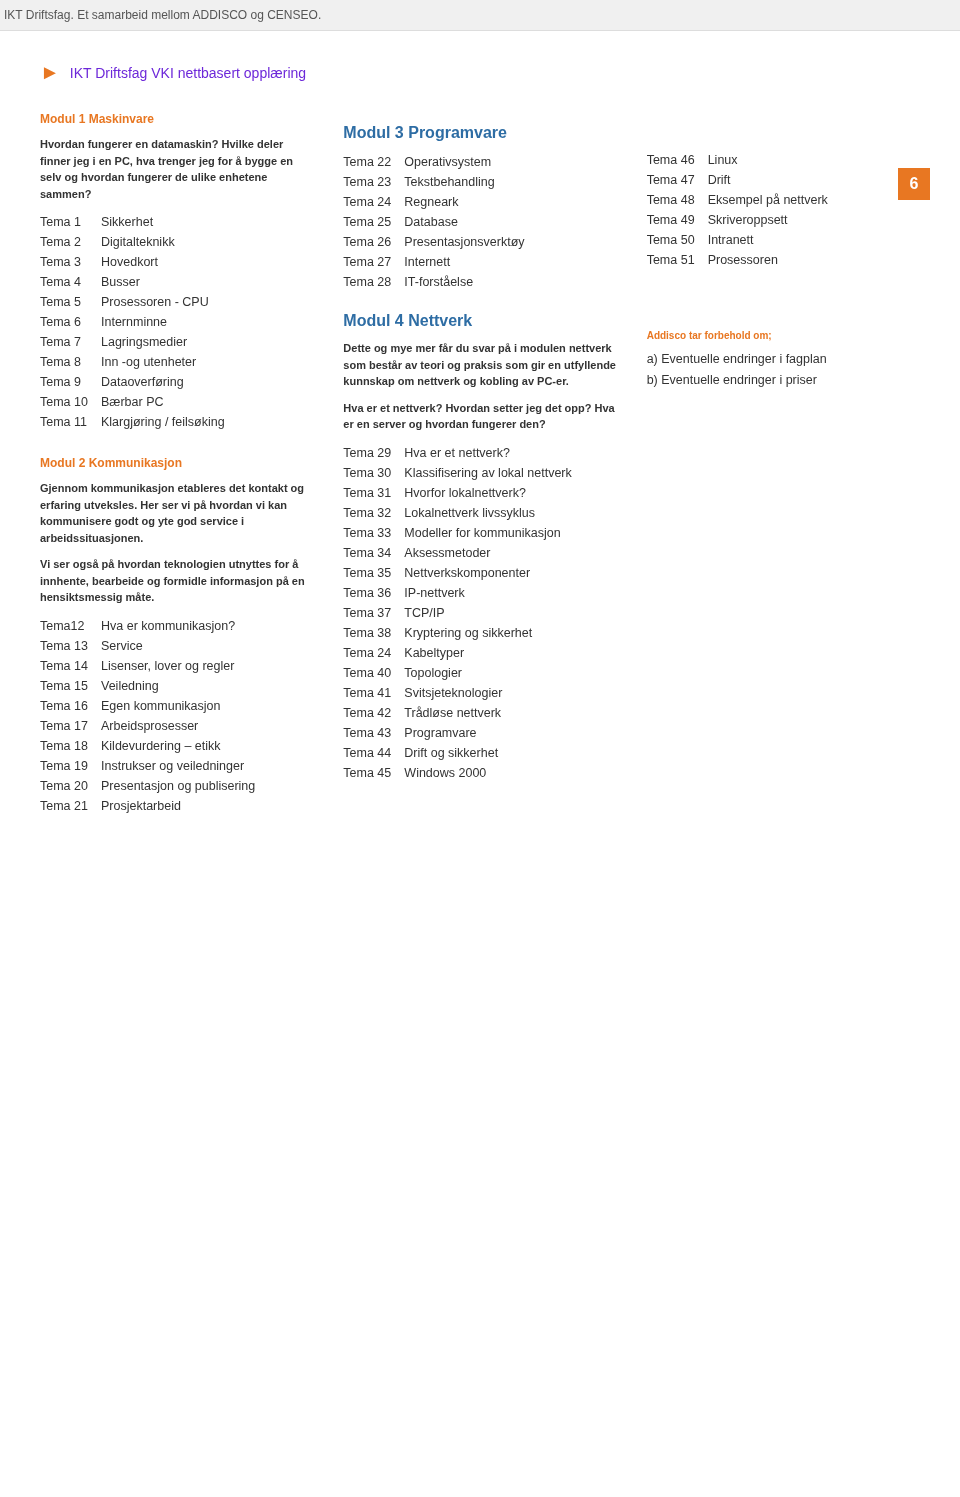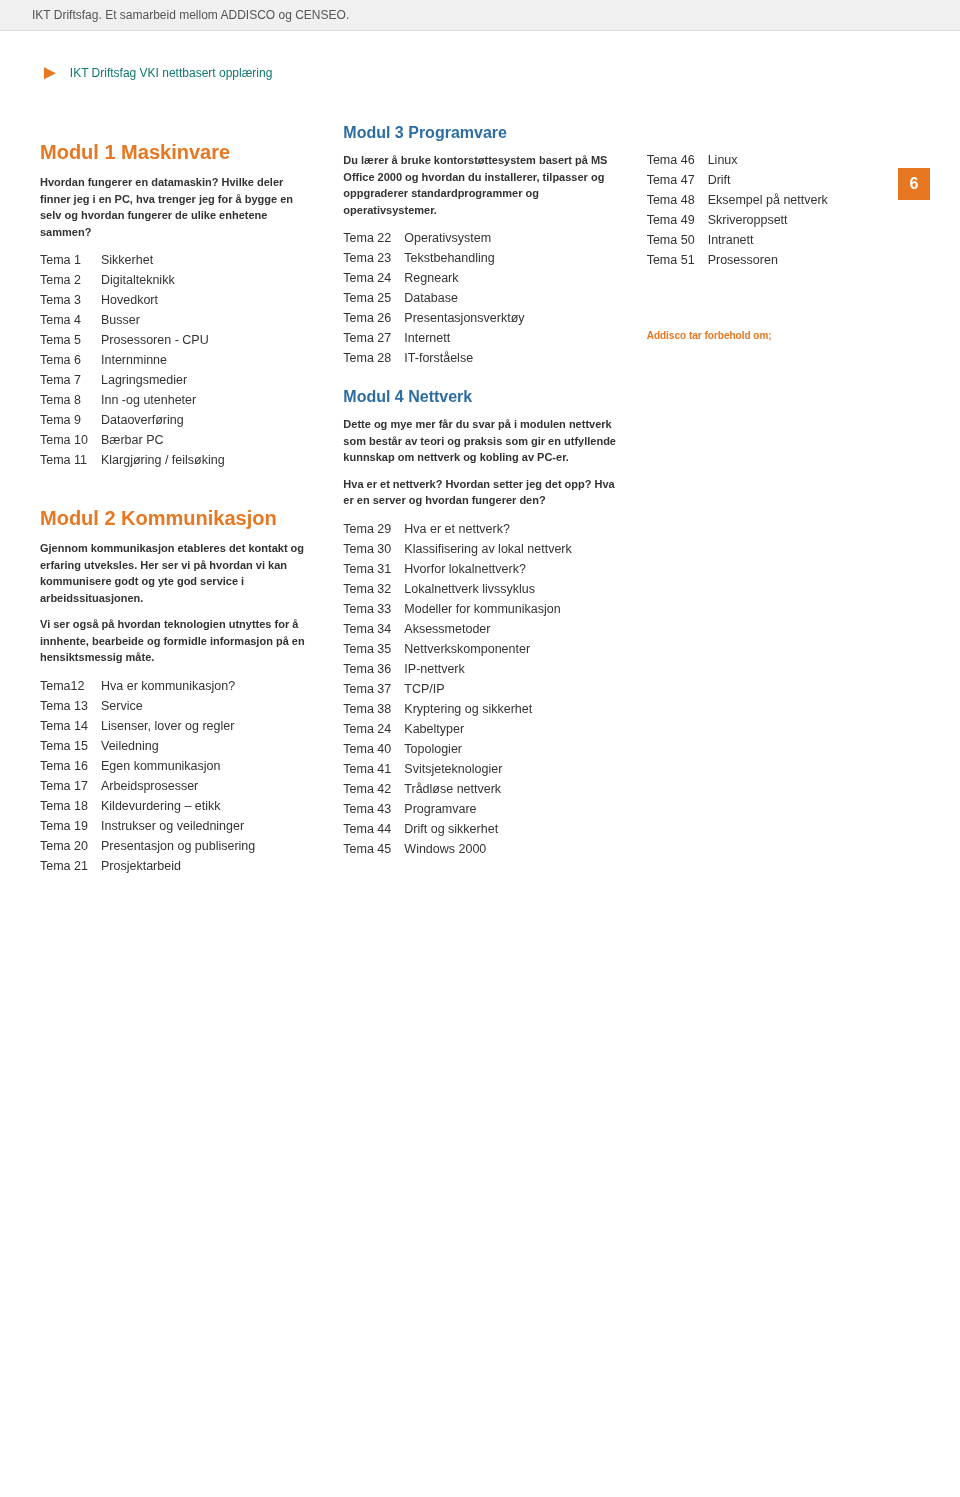--- a/index.html
+++ b/index.html
@@ -9,41 +9,41 @@
       font-size: 13px;
       color: #333;
       width: 960px;
       min-height: 1497px;
       position: relative;
     }
 
     
     .header-bar {
       background: #f0f0f0;
-      padding: 8px 32px;
+      padding: 8px 4px;
       font-size: 12px;
       color: #555;
       border-bottom: 1px solid #ddd;
     }
 
     
     .breadcrumb-section {
       padding: 30px 40px 10px 40px;
       display: flex;
       align-items: center;
       gap: 10px;
     }
     .breadcrumb-arrow {
       color: #e87722;
       font-size: 20px;
       font-weight: bold;
     }
     .breadcrumb-text {
-      font-size: 12px;
-      color: #0f766e;
+      font-size: 14px;
+      color: #6d28d9;
     }
 
     
     .page-badge {
       position: absolute;
       top: 168px;
       right: 30px;
       background: #e87722;
       color: #fff;
       font-size: 16px;
@@ -59,24 +59,24 @@
     .main-content {
       padding: 10px 40px 40px 40px;
       display: grid;
       grid-template-columns: 1fr 1fr 1fr;
       gap: 0 30px;
     }
 
     
     .module-heading {
       color: #e87722;
-      font-size: 20px;
+      font-size: 12px;
       font-weight: bold;
       margin-bottom: 10px;
-      margin-top: 37px;
+      margin-top: 8px;
     }
 
     .module-heading-blue {
       color: #2e6da4;
       font-size: 16px;
       font-weight: bold;
       margin-bottom: 10px;
       margin-top: 20px;
     }
 
@@ -247,21 +247,20 @@
             <span>Prosjektarbeid</span>
           </li>
         </ul>
     </div>
   </div>
 
   <div class="col2">
 
     <div>
       <div class="module-heading-blue">Modul 3 Programvare</div>
-      <p class="body-text">Du lærer å bruke kontorstøttesystem basert på MS Office 2000 og hvordan du installerer, tilpasser og oppgraderer standardprogrammer og operativsystemer.</p>
       <ul class="tema-list">
       <li>
             <span class="tema-num">Tema 22</span>
             <span>Operativsystem</span>
           </li>
           <li>
             <span class="tema-num">Tema 23</span>
             <span>Tekstbehandling</span>
           </li>
           <li>
@@ -390,16 +389,20 @@
           </li>
           <li>
             <span class="tema-num">Tema 51</span>
             <span>Prosessoren</span>
           </li>
         </ul>
     </div>
 
     <div class="addisco-box" style="margin-top: 60px;">
       <div class="addisco-heading">Addisco tar forbehold om;</div>
+      <ul class="addisco-list">
+      <li>a)  Eventuelle endringer i fagplan</li>
+          <li>b)  Eventuelle endringer i priser</li>
+        </ul>
     </div>
   </div>
 
 </div>
 
 </body></html>

